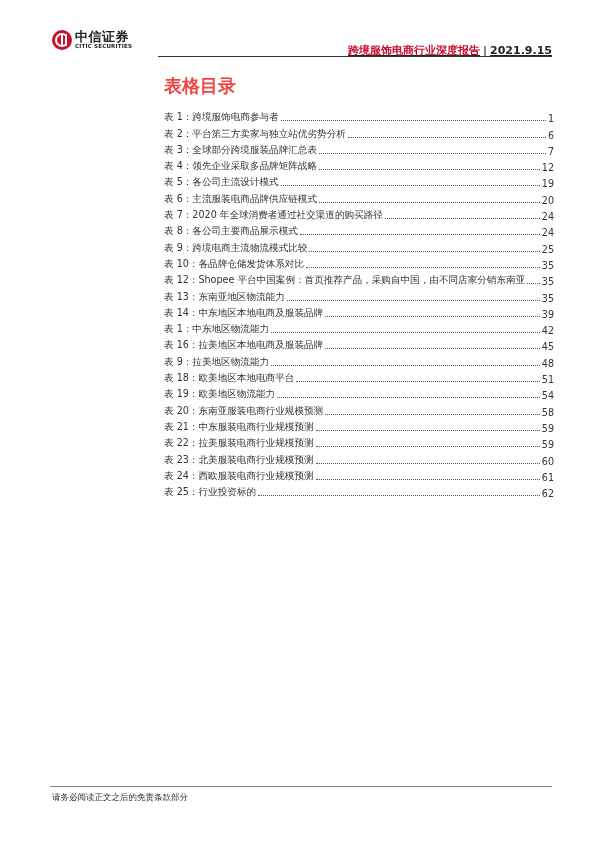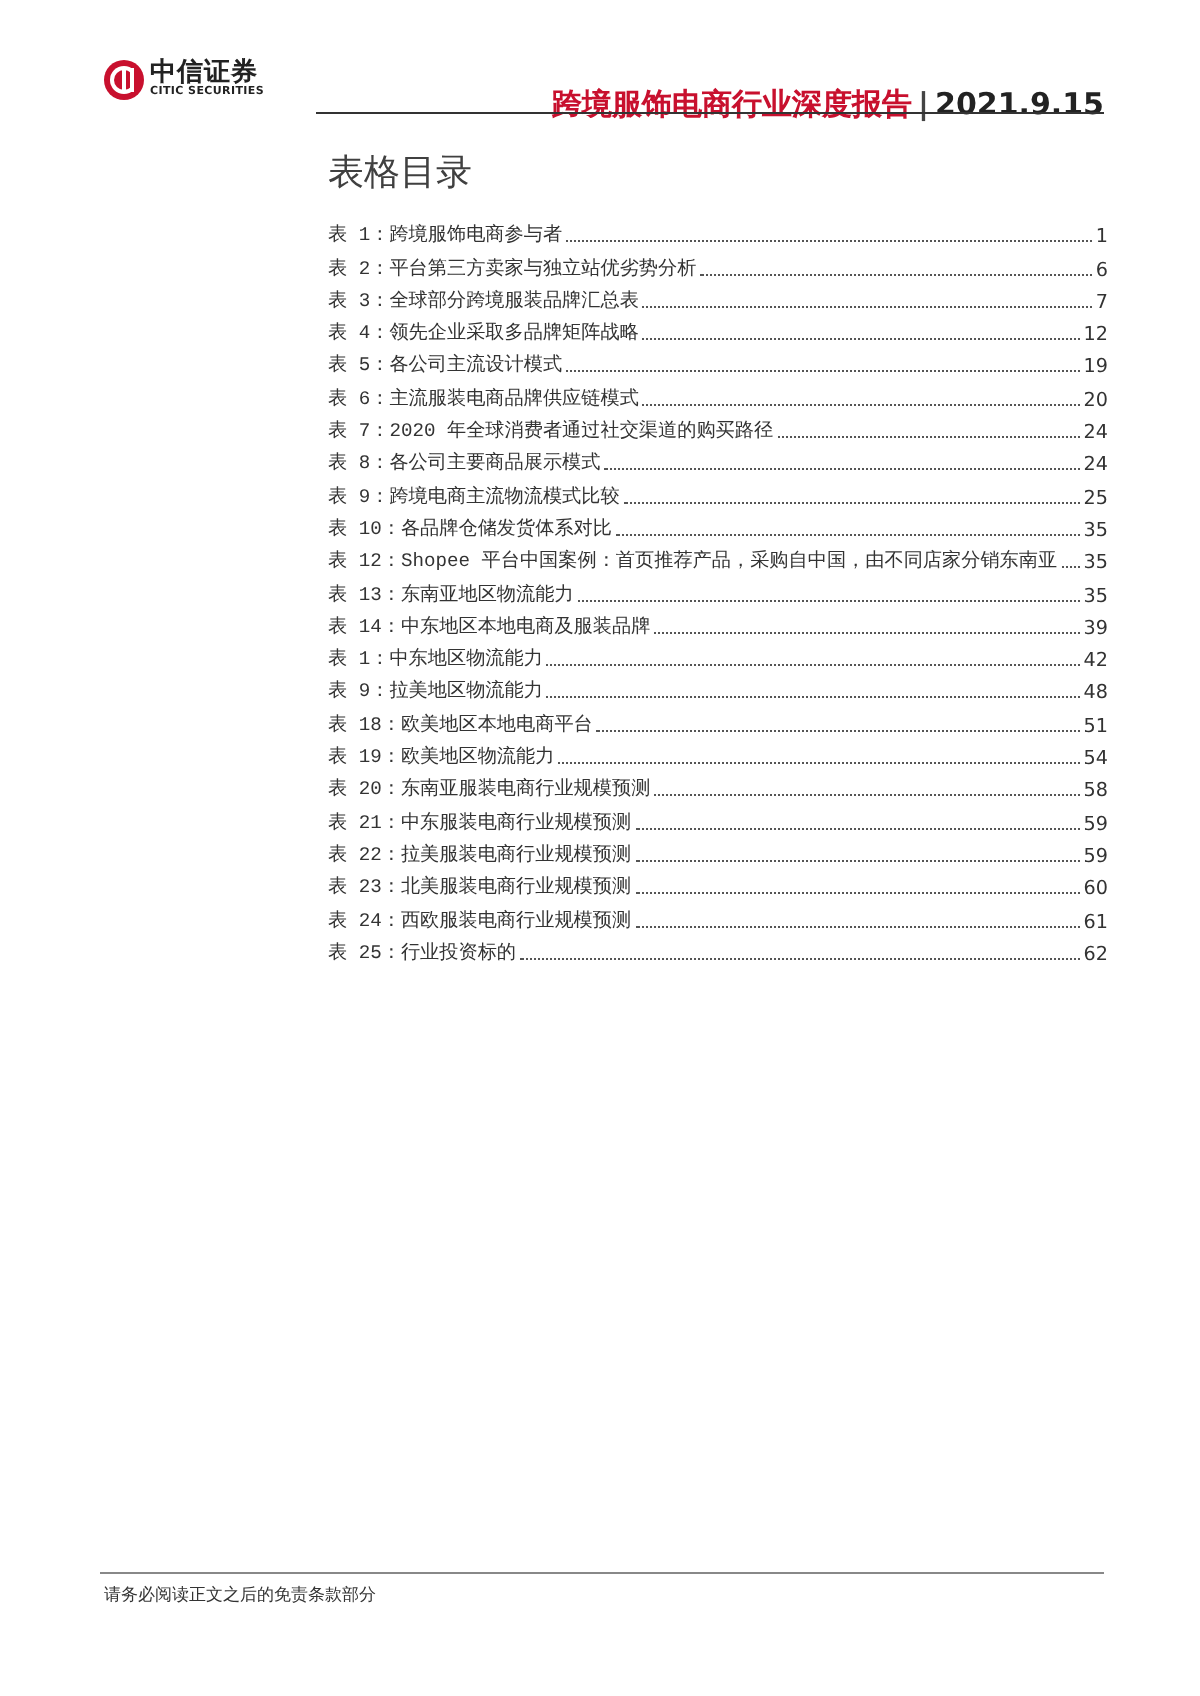--- a/index.html
+++ b/index.html
@@ -6,28 +6,28 @@
   body { width:600px; height:848px; position:relative; overflow:hidden;
          font-family:"DejaVu Sans","Liberation Sans",sans-serif; color:#222; }
   .logo { position:absolute; left:52px; top:30px; display:flex; align-items:center; }
   .logo-mark { width:20px; height:20px; border-radius:50%; background:#c8102e; position:relative; overflow:hidden; }
   .logo-mark .bar { position:absolute; top:4px; width:2px; height:12px; background:#fff; }
   .logo-mark .arc { position:absolute; left:3px; top:3px; width:10px; height:10px; border:2px solid #fff; border-radius:50%; border-right-color:transparent; }
   .logo-text { margin-left:3px; display:flex; flex-direction:column; line-height:1; }
   .logo-cn { font-size:13px; font-weight:bold; color:#222; letter-spacing:0.5px; }
   .logo-en { font-size:5.5px; font-weight:bold; color:#222; margin-top:1px; letter-spacing:0.2px; }
   .header-rule { position:absolute; left:158px; right:48px; top:56px; height:1px; background:#333; }
-  .header-right { position:absolute; right:48px; top:43px; font-size:15px; font-weight:bold; white-space:nowrap; }
+  .header-right { position:absolute; right:48px; top:43px; font-size:11px; font-weight:bold; white-space:nowrap;text-decoration:underline; }
   .header-title { color:#c8102e; }
   .header-sep { color:#444; margin:0 3px; }
   .header-date { color:#222; }
-  .page-title { position:absolute; left:164px; top:74px; font-size:18px; font-weight:normal; color:#404040; margin:0; }
+  .page-title { position:absolute; left:164px; top:74px; font-size:18px; font-weight:bold; color:#ef4444; margin:0; }
   .toc { position:absolute; left:164px; top:108px; width:390px; }
   .toc-row { display:flex; align-items:flex-end; height:16.3px; font-size:9.6px; color:#333; white-space:nowrap; }
-  .toc-label { flex:0 0 auto;font-family:Liberation Mono, monospace; }
+  .toc-label { flex:0 0 auto; }
   .toc-dots { flex:1 1 auto; border-bottom:1px dotted #555; margin:0 2px 3px 2px; height:0; }
   .toc-page { flex:0 0 auto; }
   .footer-rule { position:absolute; left:50px; right:48px; top:786px; height:1px; background:#888; }
   .footer-text { position:absolute; left:52px; top:792px; font-size:8.5px; color:#333; }
 </style>
 </head>
 <body>
 
 <div class="logo">
   <div class="logo-mark">
@@ -113,20 +113,25 @@
       <span class="toc-label">表 14：中东地区本地电商及服装品牌</span>
       <span class="toc-dots"></span>
       <span class="toc-page">39</span>
     </div>
     <div class="toc-row">
       <span class="toc-label">表 1：中东地区物流能力</span>
       <span class="toc-dots"></span>
       <span class="toc-page">42</span>
     </div>
     <div class="toc-row">
+      <span class="toc-label">表 16：拉美地区本地电商及服装品牌</span>
+      <span class="toc-dots"></span>
+      <span class="toc-page">45</span>
+    </div>
+    <div class="toc-row">
       <span class="toc-label">表 9：拉美地区物流能力</span>
       <span class="toc-dots"></span>
       <span class="toc-page">48</span>
     </div>
     <div class="toc-row">
       <span class="toc-label">表 18：欧美地区本地电商平台</span>
       <span class="toc-dots"></span>
       <span class="toc-page">51</span>
     </div>
     <div class="toc-row">

